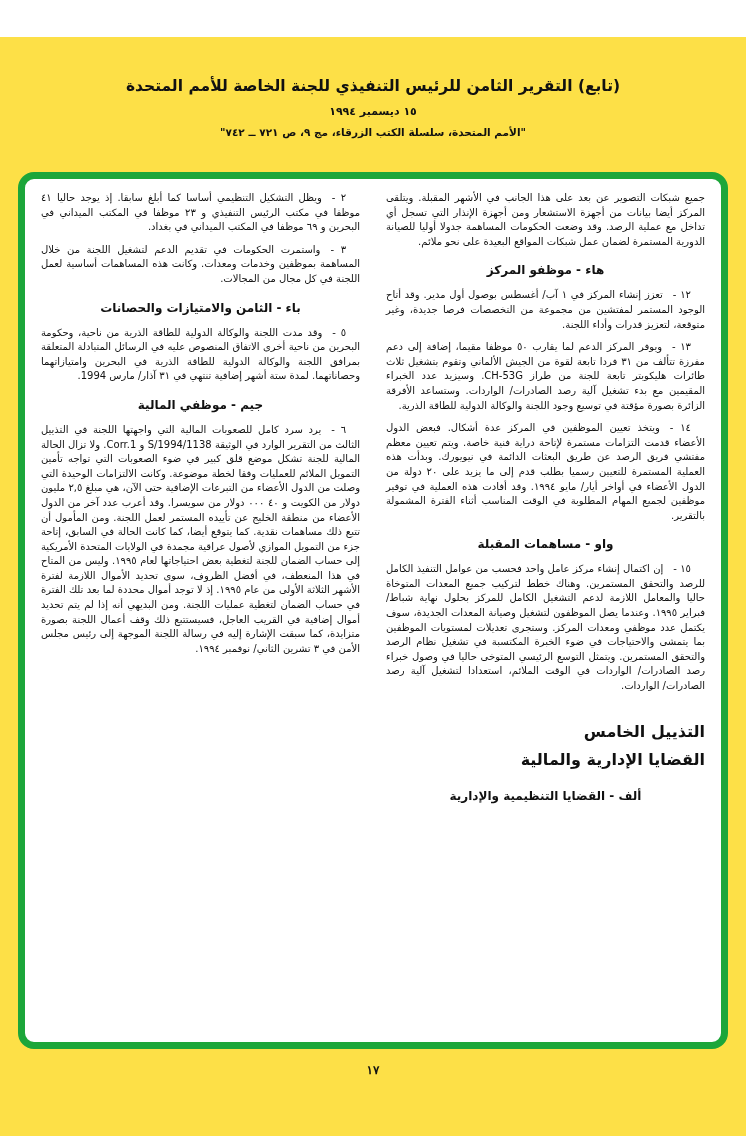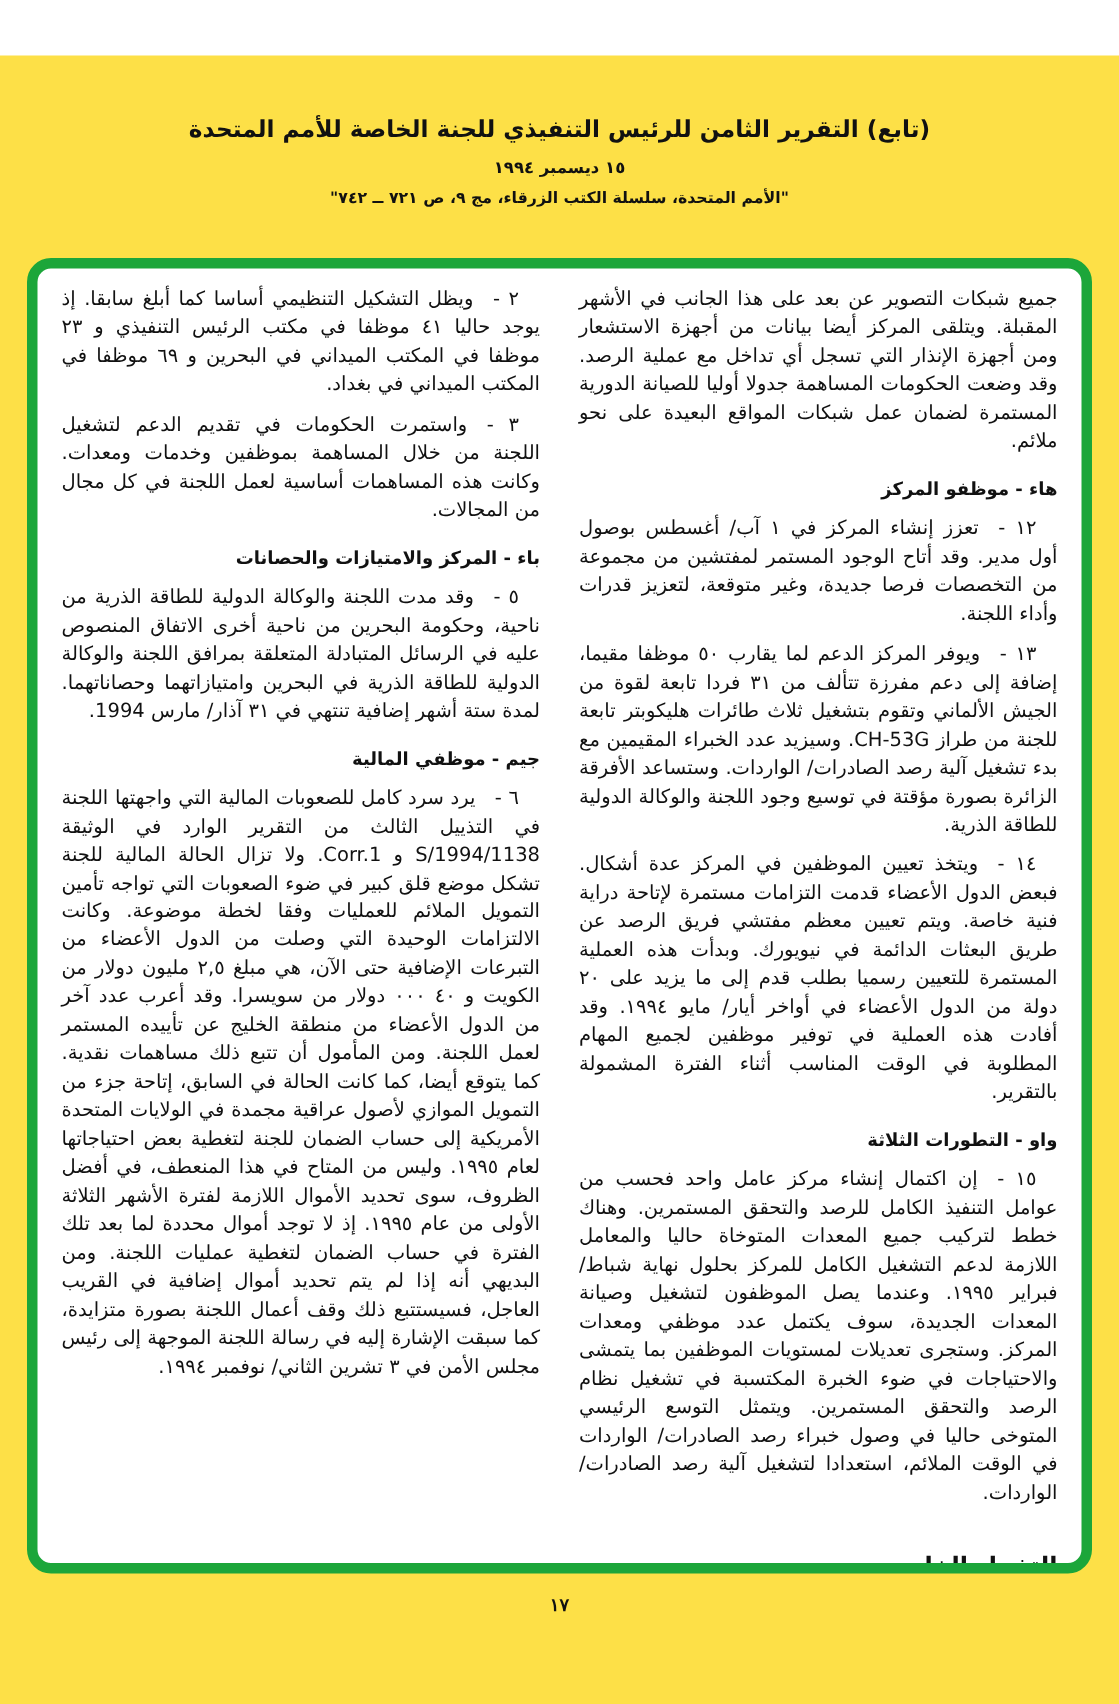--- a/index.html
+++ b/index.html
@@ -68,33 +68,33 @@
     flex: 1 1 0;
     min-width: 0;
     direction: rtl;
   }
   
   .blk {
     direction: rtl;
     unicode-bidi: embed;
   }
   .p {
-    font-size: 13px;
+    font-size: 10px;
     line-height: 1.46;
     text-align: justify;
     text-justify: inter-word;
     margin: 0 0 8px 0;
   }
   .p.indent {
     text-indent: 14px;
   }
   .h {
     font-size: 12px;
     font-weight: bold;
-    text-align: right;
+    text-align: center;
     margin: 14px 0 11px 0;
   }
   .a {
     font-size: 16px;
     font-weight: bold;
     text-align: right;
     line-height: 1.8;
   }
   .a.space {
     margin-top: 24px;
@@ -124,30 +124,30 @@
   </div>
 
   <div class="content-box" style="border-color: rgb(28, 166, 58);">
     <div class="columns">
       <div class="col">
           <div class="blk p">جميع شبكات التصوير عن بعد على هذا الجانب في الأشهر المقبلة. ويتلقى المركز أيضا بيانات من أجهزة الاستشعار ومن أجهزة الإنذار التي تسجل أي تداخل مع عملية الرصد. وقد وضعت الحكومات المساهمة جدولا أوليا للصيانة الدورية المستمرة لضمان عمل شبكات المواقع البعيدة على نحو ملائم.</div>
           <div class="blk h">هاء -  موظفو المركز</div>
           <div class="blk p indent">١٢ - تعزز إنشاء المركز في ١ آب/ أغسطس بوصول أول مدير. وقد أتاح الوجود المستمر لمفتشين من مجموعة من التخصصات فرصا جديدة، وغير متوقعة، لتعزيز قدرات وأداء اللجنة.</div>
           <div class="blk p indent">١٣ - ويوفر المركز الدعم لما يقارب ٥٠ موظفا مقيما، إضافة إلى دعم مفرزة تتألف من ٣١ فردا تابعة لقوة من الجيش الألماني وتقوم بتشغيل ثلاث طائرات هليكوبتر تابعة للجنة من طراز CH-53G. وسيزيد عدد الخبراء المقيمين مع بدء تشغيل آلية رصد الصادرات/ الواردات. وستساعد الأفرقة الزائرة بصورة مؤقتة في توسيع وجود اللجنة والوكالة الدولية للطاقة الذرية.</div>
           <div class="blk p indent">١٤ - ويتخذ تعيين الموظفين في المركز عدة أشكال. فبعض الدول الأعضاء قدمت التزامات مستمرة لإتاحة دراية فنية خاصة. ويتم تعيين معظم مفتشي فريق الرصد عن طريق البعثات الدائمة في نيويورك. وبدأت هذه العملية المستمرة للتعيين رسميا بطلب قدم إلى ما يزيد على ٢٠ دولة من الدول الأعضاء في أواخر أيار/ مايو ١٩٩٤. وقد أفادت هذه العملية في توفير موظفين لجميع المهام المطلوبة في الوقت المناسب أثناء الفترة المشمولة بالتقرير.</div>
-          <div class="blk h">واو -  التطورات الثلاثة</div>
+          <div class="blk h">واو -  مساهمات المقبلة</div>
           <div class="blk p indent">١٥ - إن اكتمال إنشاء مركز عامل واحد فحسب من عوامل التنفيذ الكامل للرصد والتحقق المستمرين. وهناك خطط لتركيب جميع المعدات المتوخاة حاليا والمعامل اللازمة لدعم التشغيل الكامل للمركز بحلول نهاية شباط/ فبراير ١٩٩٥. وعندما يصل الموظفون لتشغيل وصيانة المعدات الجديدة، سوف يكتمل عدد موظفي ومعدات المركز. وستجرى تعديلات لمستويات الموظفين بما يتمشى والاحتياجات في ضوء الخبرة المكتسبة في تشغيل نظام الرصد والتحقق المستمرين. ويتمثل التوسع الرئيسي المتوخى حاليا في وصول خبراء رصد الصادرات/ الواردات في الوقت الملائم، استعدادا لتشغيل آلية رصد الصادرات/ الواردات.</div>
           <div class="blk a space">التذييل الخامس</div>
           <div class="blk a">القضايا الإدارية والمالية</div>
           <div class="blk h">ألف -  القضايا التنظيمية والإدارية</div>
         </div>
       <div class="col">
           <div class="blk p indent">٢ - ويظل التشكيل التنظيمي أساسا كما أبلغ سابقا. إذ يوجد حاليا ٤١ موظفا في مكتب الرئيس التنفيذي و ٢٣ موظفا في المكتب الميداني في البحرين و ٦٩ موظفا في المكتب الميداني في بغداد.</div>
           <div class="blk p indent">٣ - واستمرت الحكومات في تقديم الدعم لتشغيل اللجنة من خلال المساهمة بموظفين وخدمات ومعدات. وكانت هذه المساهمات أساسية لعمل اللجنة في كل مجال من المجالات.</div>
-          <div class="blk h">باء -  المركز والامتيازات والحصانات</div>
+          <div class="blk h">باء -  الثامن والامتيازات والحصانات</div>
           <div class="blk p indent">٥ - وقد مدت اللجنة والوكالة الدولية للطاقة الذرية من ناحية، وحكومة البحرين من ناحية أخرى الاتفاق المنصوص عليه في الرسائل المتبادلة المتعلقة بمرافق اللجنة والوكالة الدولية للطاقة الذرية في البحرين وامتيازاتهما وحصاناتهما. لمدة ستة أشهر إضافية تنتهي في ٣١ آذار/ مارس 1994.</div>
           <div class="blk h">جيم -  موظفي المالية</div>
           <div class="blk p indent">٦ - يرد سرد كامل للصعوبات المالية التي واجهتها اللجنة في التذييل الثالث من التقرير الوارد في الوثيقة S/1994/1138 و Corr.1. ولا تزال الحالة المالية للجنة تشكل موضع قلق كبير في ضوء الصعوبات التي تواجه تأمين التمويل الملائم للعمليات وفقا لخطة موضوعة. وكانت الالتزامات الوحيدة التي وصلت من الدول الأعضاء من التبرعات الإضافية حتى الآن، هي مبلغ ٢,٥ مليون دولار من الكويت و ٤٠ ٠٠٠ دولار من سويسرا. وقد أعرب عدد آخر من الدول الأعضاء من منطقة الخليج عن تأييده المستمر لعمل اللجنة. ومن المأمول أن تتبع ذلك مساهمات نقدية. كما يتوقع أيضا، كما كانت الحالة في السابق، إتاحة جزء من التمويل الموازي لأصول عراقية مجمدة في الولايات المتحدة الأمريكية إلى حساب الضمان للجنة لتغطية بعض احتياجاتها لعام ١٩٩٥. وليس من المتاح في هذا المنعطف، في أفضل الظروف، سوى تحديد الأموال اللازمة لفترة الأشهر الثلاثة الأولى من عام ١٩٩٥. إذ لا توجد أموال محددة لما بعد تلك الفترة في حساب الضمان لتغطية عمليات اللجنة. ومن البديهي أنه إذا لم يتم تحديد أموال إضافية في القريب العاجل، فسيستتبع ذلك وقف أعمال اللجنة بصورة متزايدة، كما سبقت الإشارة إليه في رسالة اللجنة الموجهة إلى رئيس مجلس الأمن في ٣ تشرين الثاني/ نوفمبر ١٩٩٤.</div>
         </div>
     </div>
   </div>
 
   <div class="page-number">١٧</div>
 
 </div>

